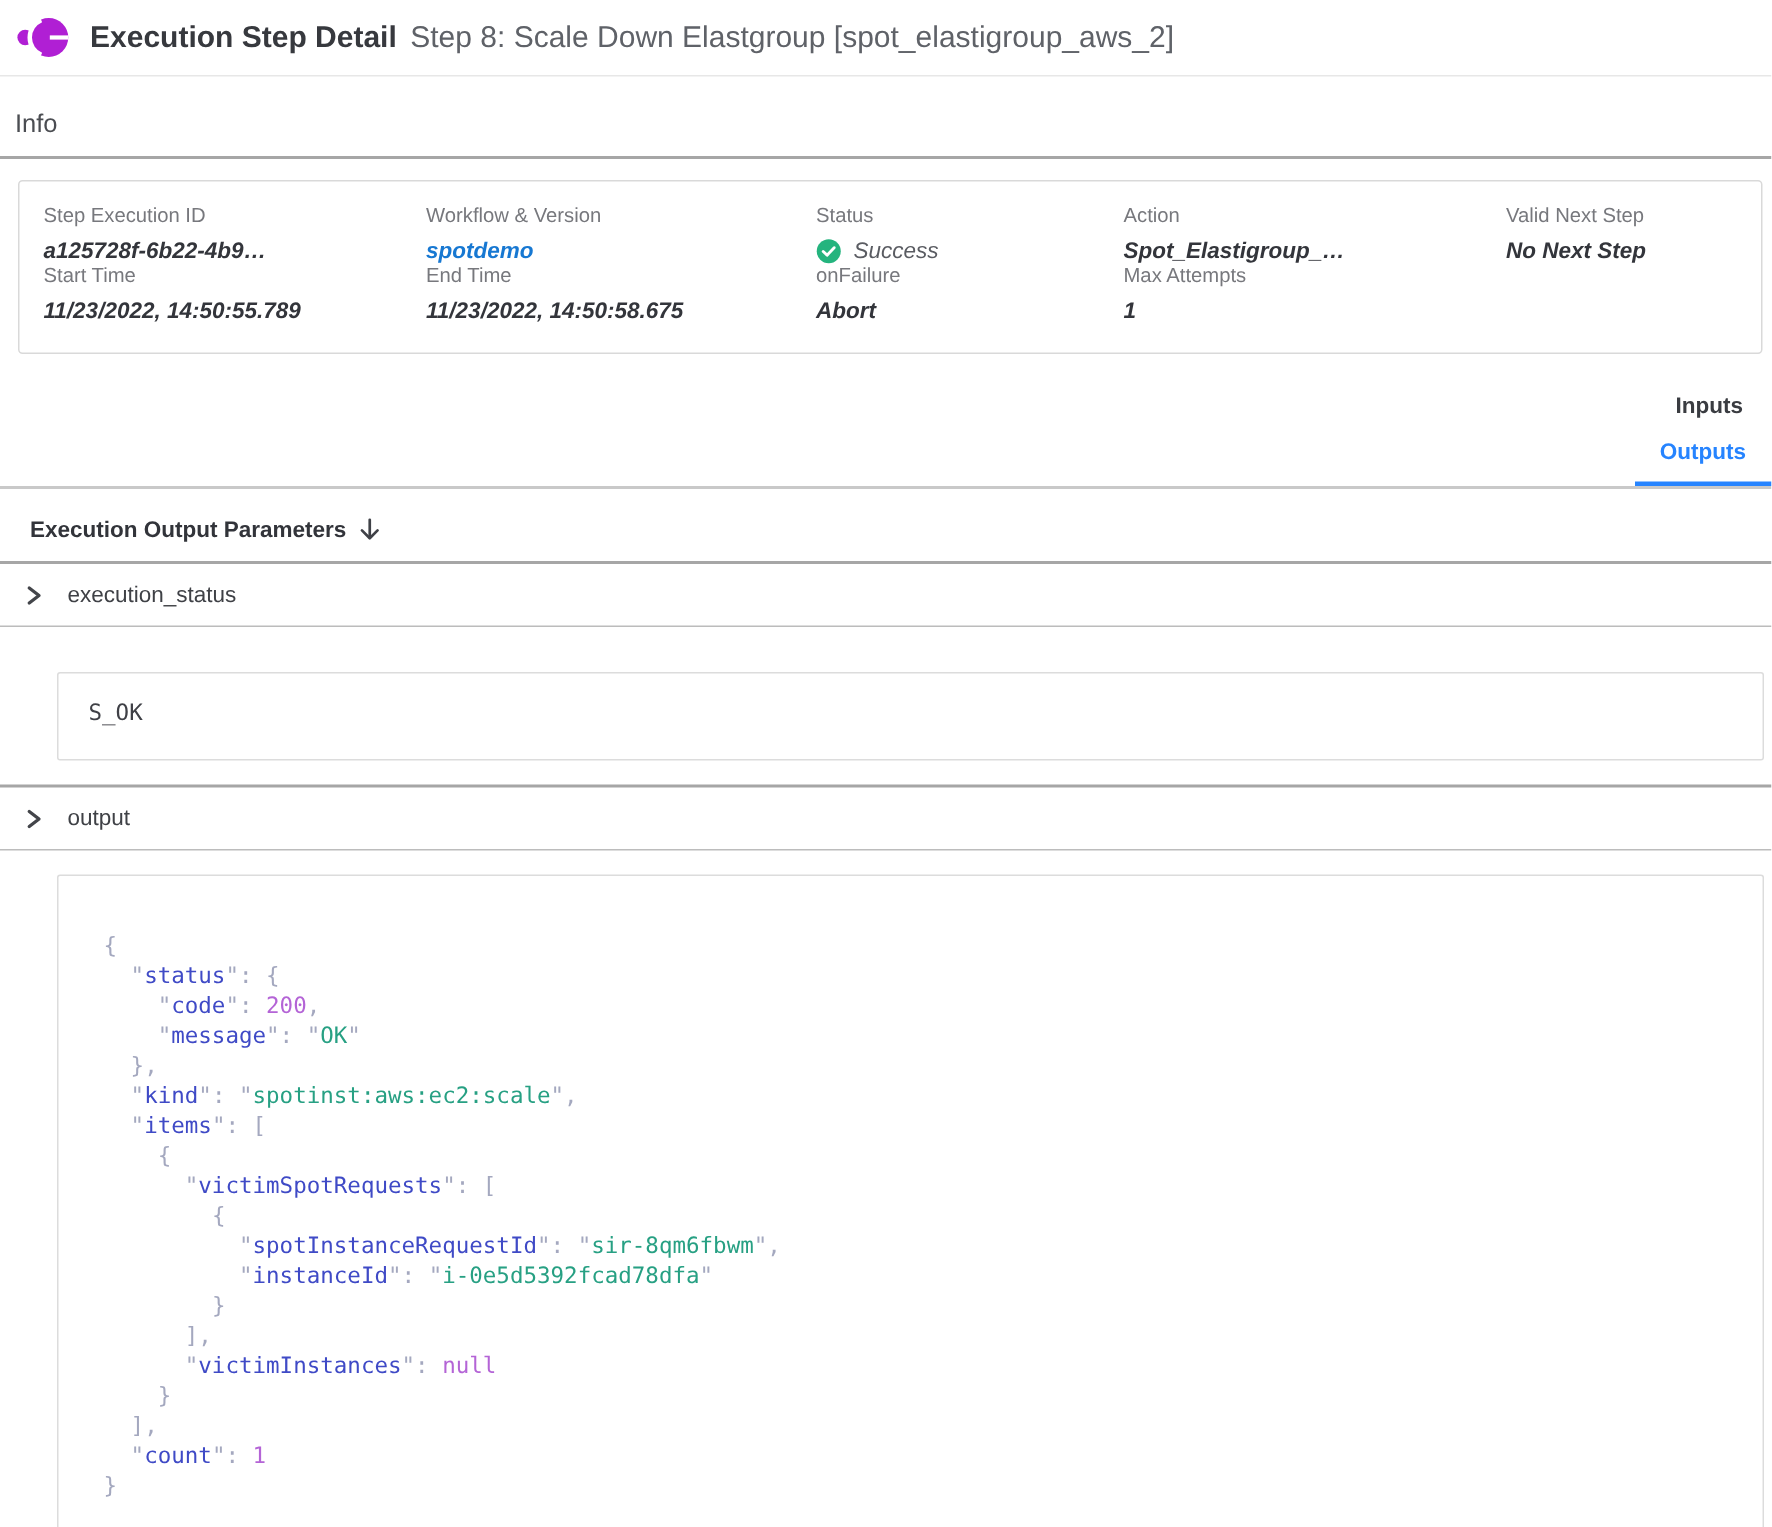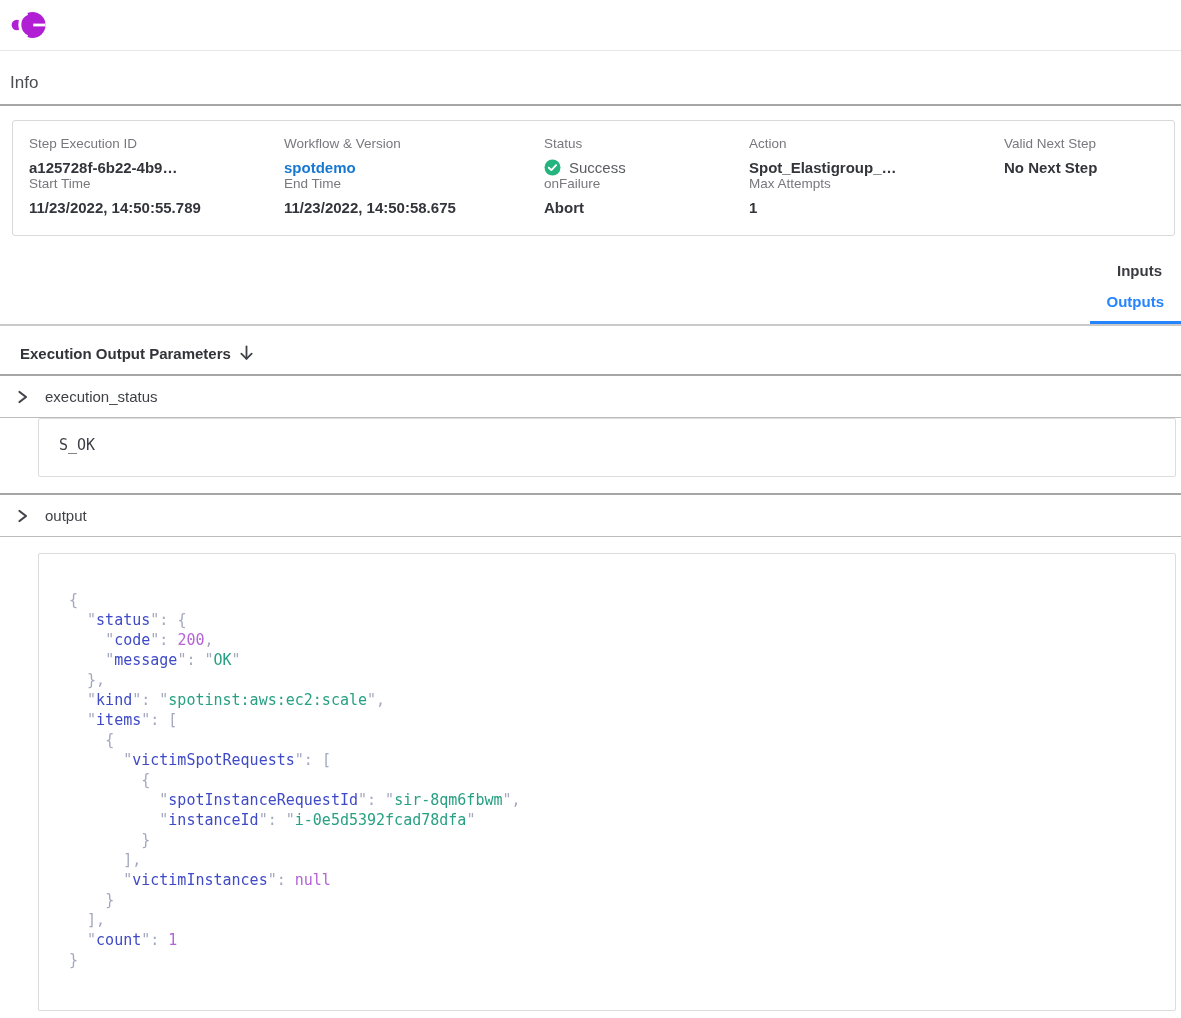--- a/index.html
+++ b/index.html
@@ -42,21 +42,21 @@
     margin:14px 6px 0 12px;
     border:1px solid #d9d9d9;border-radius:3px;
     padding:15px 16px 19px 16px;
     display:grid;
     grid-template-columns:255px 260px 205px 255px 1fr;
   }
   .field .flabel{
     font-size:13.5px;color:var(--label);margin-bottom:8px;font-weight:400;
   }
   .field .fvalue{
-    font-size:15px;color:var(--text-dark);font-weight:700;
+    font-size:15px;color:var(--text-dark);font-weight:700;font-style:italic;
   }
   .field .fvalue.link{color:var(--link);cursor:pointer;}
   .field .fvalue.status{
     display:flex;align-items:center;gap:8px;
     font-weight:400;color:var(--text-mid);
   }
   
   .tabs{
     display:flex;align-items:flex-end;
     padding:26px 0 0 28px;
@@ -77,21 +77,21 @@
   .params-header .ptitle{font-size:15px;font-weight:700;color:#32343a;}
   .dl-arrow{cursor:pointer;display:flex;align-items:center;}
   .param-row{
     display:flex;align-items:center;gap:16px;
     height:41px;padding-left:16px;cursor:pointer;
   }
   .param-row .pname{font-size:15px;color:#3f4146;font-weight:400;}
   .chev{display:flex;align-items:center;}
   
   .value-box{
-    margin:0 5px 16px 38px;
+    margin:30px 5px 16px 38px;
     border:1px solid #dcdcdc;border-radius:2px;
     padding:17px 12px 22px 20px;
     font-family:"DejaVu Sans Mono",monospace;
     font-size:15px;color:#3f4046;
   }
   .code-box{
     margin:16px 5px 11px 38px;
     border:1px solid #dcdcdc;border-radius:2px;
     padding:36px 30px 40px 30px;
     min-height:450px;
@@ -110,20 +110,23 @@
 </head>
 <body>
 
 <header class="app-header">
   <svg class="logo" viewBox="0 0 36 36">
     <circle cx="6.8" cy="18" r="5.2" fill="#b01fd4"></circle>
     <circle cx="22.5" cy="18" r="13" fill="#b01fd4"></circle>
     <path d="M17.5 6.4 A 12.6 12.6 0 0 0 17.5 29.6" stroke="#ffffff" stroke-width="3" fill="none"></path>
     <rect x="23.2" y="16.6" width="12.3" height="2.8" fill="#ffffff"></rect>
   </svg>
+  <div class="title-line">
+    <span class="main">Execution Step Detail</span><span class="sub">Step 8: Scale Down Elastgroup [spot_elastigroup_aws_2]</span>
+  </div>
 </header>
 
 <div class="section-label">Info</div>
 <hr class="div-heavy">
 
 <div class="info-card">
   <div class="field">
     <div class="flabel">Step Execution ID</div>
     <div class="fvalue">a125728f-6b22-4b9…</div>
   </div>

